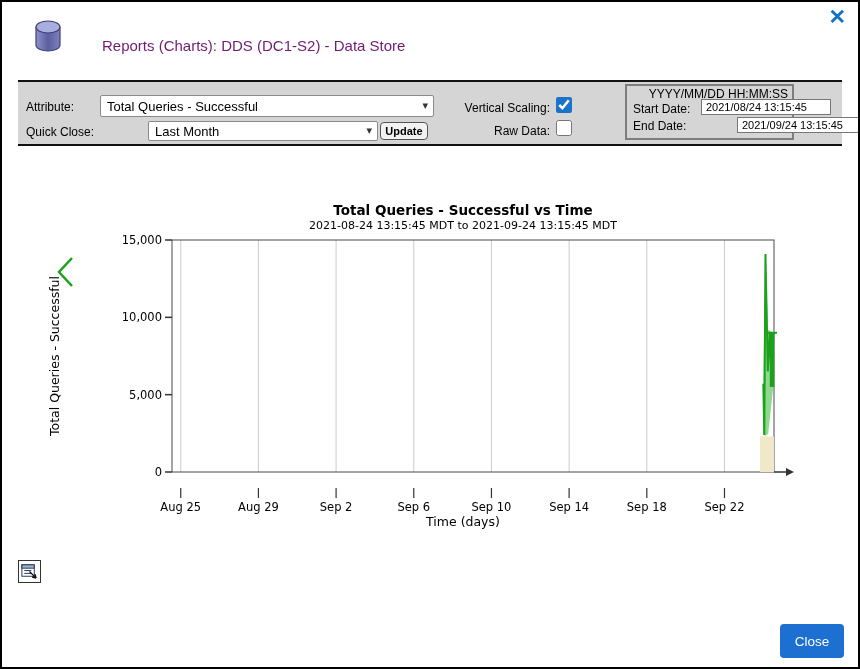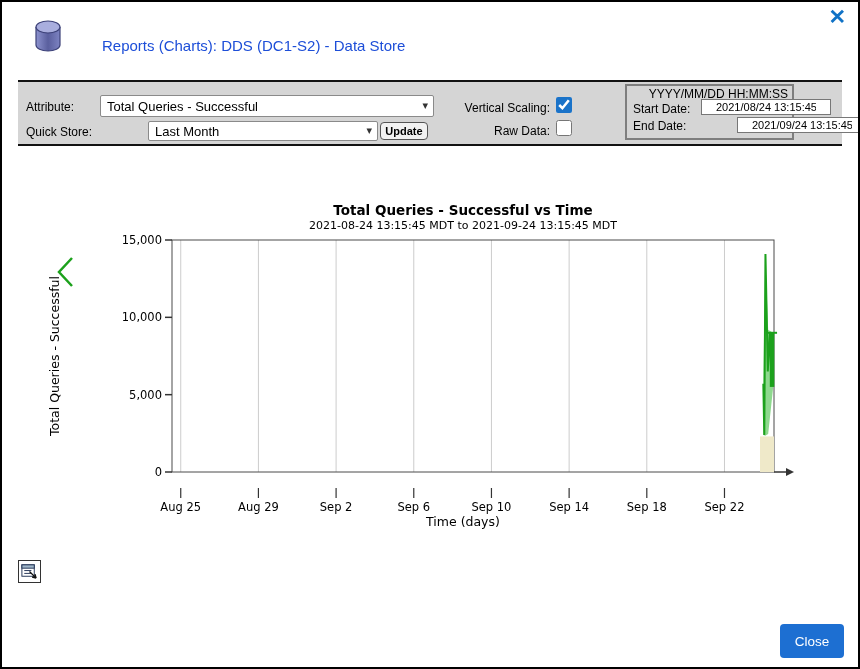--- a/index.html
+++ b/index.html
@@ -5,21 +5,21 @@
   * { box-sizing: border-box; margin: 0; padding: 0; }
   body { margin: 0; background: #fff; font-family: "Liberation Sans", sans-serif; }
   .dialog { position: relative; width: 860px; height: 669px; border: 2px solid #000; background: #fff; overflow: hidden; }
   .abs { position: absolute; }
 
   #chart-svg { position: absolute; left: 0; top: 0; pointer-events: none; }
   #chart-svg text { font-family: "DejaVu Sans", sans-serif; }
 
   #close-x { right: 12px; top: 4px; font-size: 21px; font-weight: 700; color: #1072c6; cursor: pointer; line-height: 1; }
   #db-icon-wrap { left: 24px; top: 16px; }
-  #dlg-title { left: 100px; top: 35px; font-size: 15px; color: #1d4ed8; white-space: nowrap; }
+  #dlg-title { left: 100px; top: 35px; font-size: 15px; color: #701a75; white-space: nowrap; }
 
   #toolbar { left: 16px; top: 78px; width: 824px; height: 66px; background: #d5d5d5;
              border-top: 2px solid #121212; border-bottom: 2px solid #121212; }
   #toolbar .lbl { font-size: 12px; color: #000; white-space: nowrap; }
 
   .combo { position: absolute; background: #fff; border: 1px solid #8a8a8a; border-radius: 2px;
            display: flex; align-items: center; font-size: 13px; padding: 0 18px 0 6px; cursor: default; overflow: hidden; }
   .combo .chev { position: absolute; right: 5px; top: 50%; transform: translateY(-52%); font-size: 11px; color: #333; }
 
   #lbl-attribute { left: 8px; top: 18px; }
@@ -33,21 +33,21 @@
   #lbl-vscaling { left: 368px; top: 19px; width: 164px; text-align: right; }
   #chk-vscaling { position: absolute; left: 538px; top: 15px; width: 16px; height: 16px; accent-color: #1a73c9; }
   #lbl-rawdata { left: 368px; top: 42px; width: 164px; text-align: right; }
   #chk-rawdata { position: absolute; left: 538px; top: 38px; width: 16px; height: 16px; accent-color: #1a73c9; }
 
   #date-panel { left: 607px; top: 2px; width: 169px; height: 56px; border: 2px solid #7e7e7e; }
   #date-hint { right: 4px; top: 1px; font-size: 11px; color: #9a9a9a; white-space: nowrap; }
   #lbl-start { left: 6px; top: 16px; }
   #lbl-end { left: 6px; top: 33px; }
   .date-input { position: absolute; left: 74px; width: 130px; height: 16px; font-size: 11px;
-                border: 1px solid #777; padding: 0 14px; background: #fff; font-family: "Liberation Sans", sans-serif; }
+                border: 1px solid #777; padding: 0 4px; background: #fff; font-family: "Liberation Sans", sans-serif; }
   #input-start { top: 13px; }
   #input-end { top: 31px; margin-left: 36px; }
 
   #btn-export { position: absolute; left: 16px; top: 558px; width: 23px; height: 23px;
                 background: #fff; border: 1px solid #333; padding: 1px; cursor: pointer; }
 
   #btn-close { position: absolute; right: 14px; bottom: 9px; width: 64px; height: 34px;
                background: #1d6fd2; border: none; border-radius: 4px; color: #fff; font-size: 13.5px;
                cursor: pointer; font-family: "Liberation Sans", sans-serif; }
 </style>
@@ -123,21 +123,21 @@
 
   <div id="dlg-title" class="abs">Reports (Charts): DDS (DC1-S2) - Data Store</div>
 
   <div id="toolbar" class="abs">
     <div id="lbl-attribute" class="abs lbl">Attribute:</div>
     <div id="combo-attribute" class="combo">
       <span>Total Queries - Successful</span>
       <span class="chev">▾</span>
     </div>
 
-    <div id="lbl-quickquery" class="abs lbl">Quick Store:</div>
+    <div id="lbl-quickquery" class="abs lbl">Quick Close:</div>
     <div id="combo-quickquery" class="combo">
       <span>Last Month</span>
       <span class="chev">▾</span>
     </div>
     <button id="btn-update">Update</button>
 
     <div id="lbl-vscaling" class="abs lbl">Vertical Scaling:</div>
     <input id="chk-vscaling" type="checkbox" checked="" style="">
 
     <div id="lbl-rawdata" class="abs lbl">Raw Data:</div>

